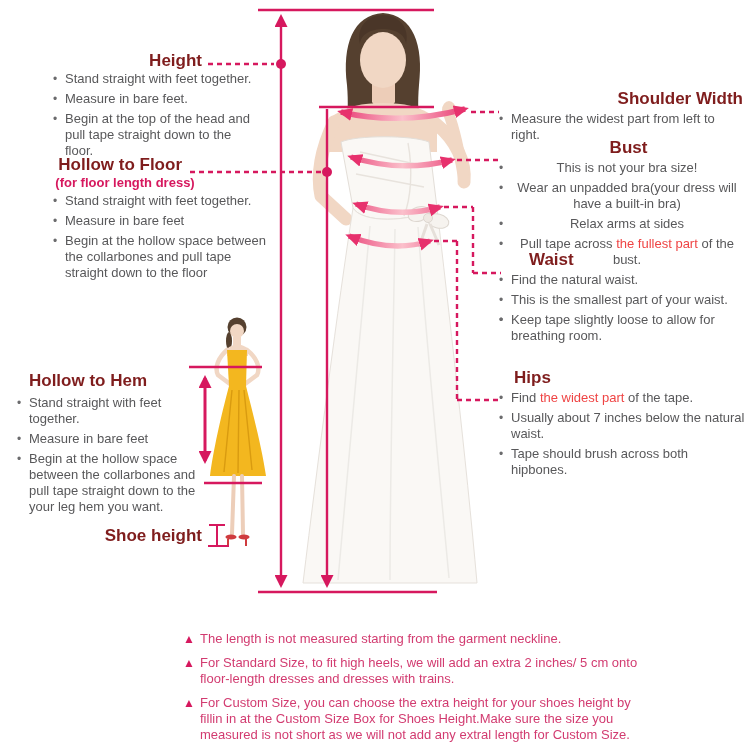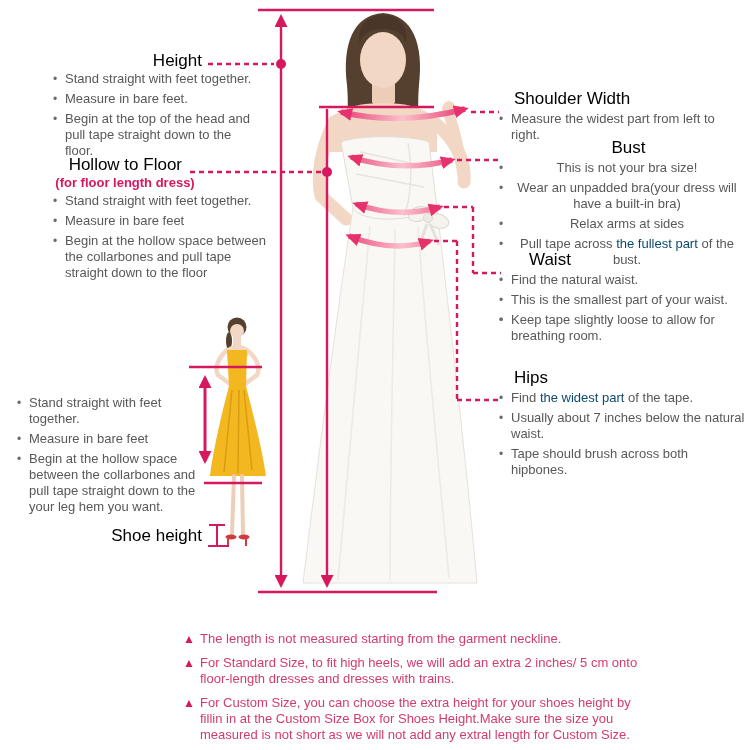--- a/index.html
+++ b/index.html
@@ -2,27 +2,27 @@
 <html><head>
 <meta charset="utf-8">
 <title>Measurement Guide</title>
 <style>
   html,body{margin:0;padding:0;background:#fff;}
   .stage{position:relative;width:750px;height:750px;background:#ffffff;overflow:hidden;
          font-family:"Liberation Sans", sans-serif;}
   .layer{position:absolute;left:0;top:0;}
   
   .blk{position:absolute;}
-  .hd{font-size:17px;font-weight:normal;color:#000000;line-height:18px;}
+  .hd{font-size:17px;font-weight:bold;color:#7f1d1d;line-height:18px;}
   .sub{font-size:13px;font-weight:bold;color:#d6185e;line-height:14px;}
   ul.instr{list-style:none;margin:0;padding:0;}
   ul.instr li{position:relative;padding-left:13px;margin-bottom:4px;
               font-size:13px;line-height:16px;color:#58585a;}
   ul.instr li .dot{position:absolute;left:1px;top:0;color:#6b6b6d;font-size:12px;}
-  .hl{color:#0c4a6e;}
+  .hl{color:#ef4444;}
   .ta-r{text-align:right;}
   .ta-c{text-align:center;}
   
   .fnotes{position:absolute;left:183px;top:631px;width:455px;}
   .fnote{position:relative;padding-left:17px;margin-bottom:8px;
          font-size:13px;line-height:16px;color:#d23b70;}
   .fnote .tri{position:absolute;left:0;top:0;color:#d6185e;font-size:12px;}
 </style>
 </head>
 <body>
@@ -152,30 +152,31 @@
   </ul>
 
   <div class="blk sub ta-c" style="left:40px;top:176px;width:170px;">(for floor length dress)</div>
   <div class="blk hd ta-r" style="left:0px;top:156px;width:182px;">Hollow to Floor</div>
   <ul class="instr blk" style="left:52px;top:193px;width:215px;">
     <li><span class="dot">•</span><span>Stand straight with feet together.</span></li>
     <li><span class="dot">•</span><span>Measure in bare feet</span></li>
     <li><span class="dot">•</span><span>Begin at the hollow space between the collarbones and pull tape straight down to the floor</span></li>
   </ul>
 
+  <div class="blk hd ta-c" style="left:8px;top:372px;width:160px;">Hollow to Hem</div>
   <ul class="instr blk" style="left:16px;top:395px;width:186px;">
     <li><span class="dot">•</span><span>Stand straight with feet together.</span></li>
     <li><span class="dot">•</span><span>Measure in bare feet</span></li>
     <li><span class="dot">•</span><span>Begin at the hollow space between the collarbones and pull tape straight down to the your leg hem  you want.</span></li>
   </ul>
 
   <div class="blk hd ta-r" style="left:40px;top:527px;width:162px;">Shoe height</div>
 
   <div class="blk" style="left:498px;top:90px;width:245px;">
-    <div class="hd" style="margin-left:16px;margin-bottom:3px;">Shoulder Width</div>
+    <div class="hd" style="margin-left:16px;margin-bottom:3px;text-align:right;">Shoulder Width</div>
     <ul class="instr">
       <li><span class="dot">•</span><span>Measure the widest part from left to right.</span></li>
     </ul>
   </div>
 
   <div class="blk" style="left:498px;top:139px;width:245px;text-align:center;">
     <div class="hd" style="margin-left:16px;margin-bottom:3px;">Bust</div>
     <ul class="instr">
       <li><span class="dot">•</span><span>This is not your bra size!</span></li>
       <li><span class="dot">•</span><span>Wear an unpadded bra(your dress will have a built-in bra)</span></li>

